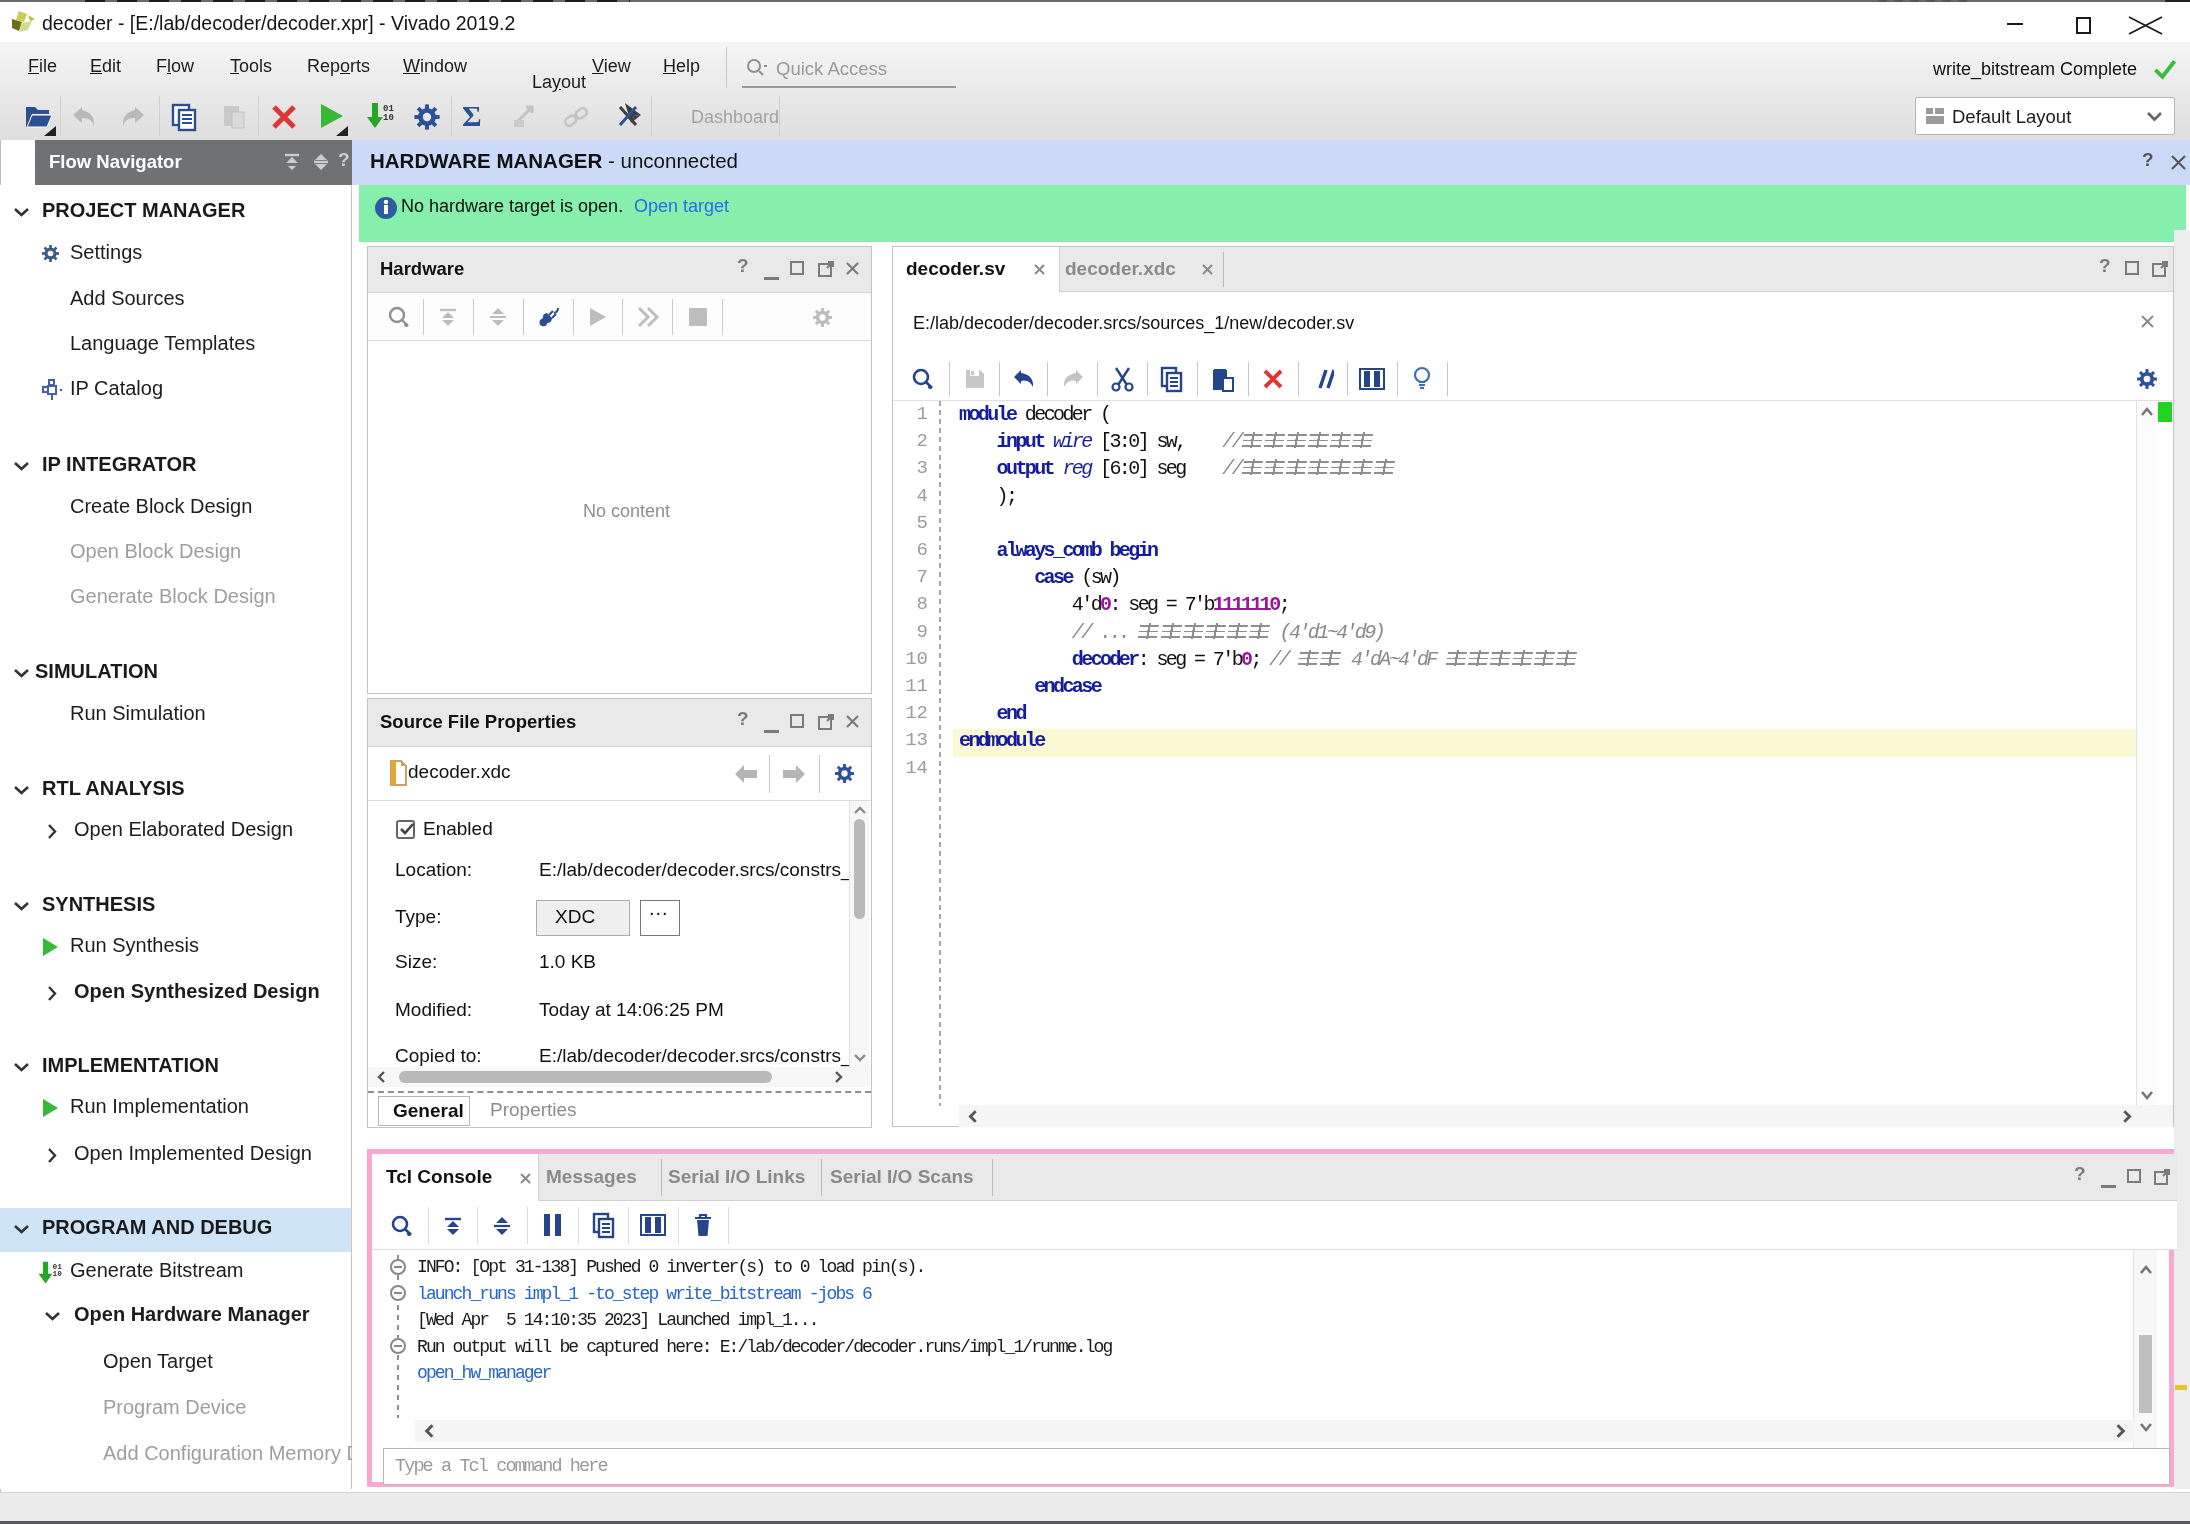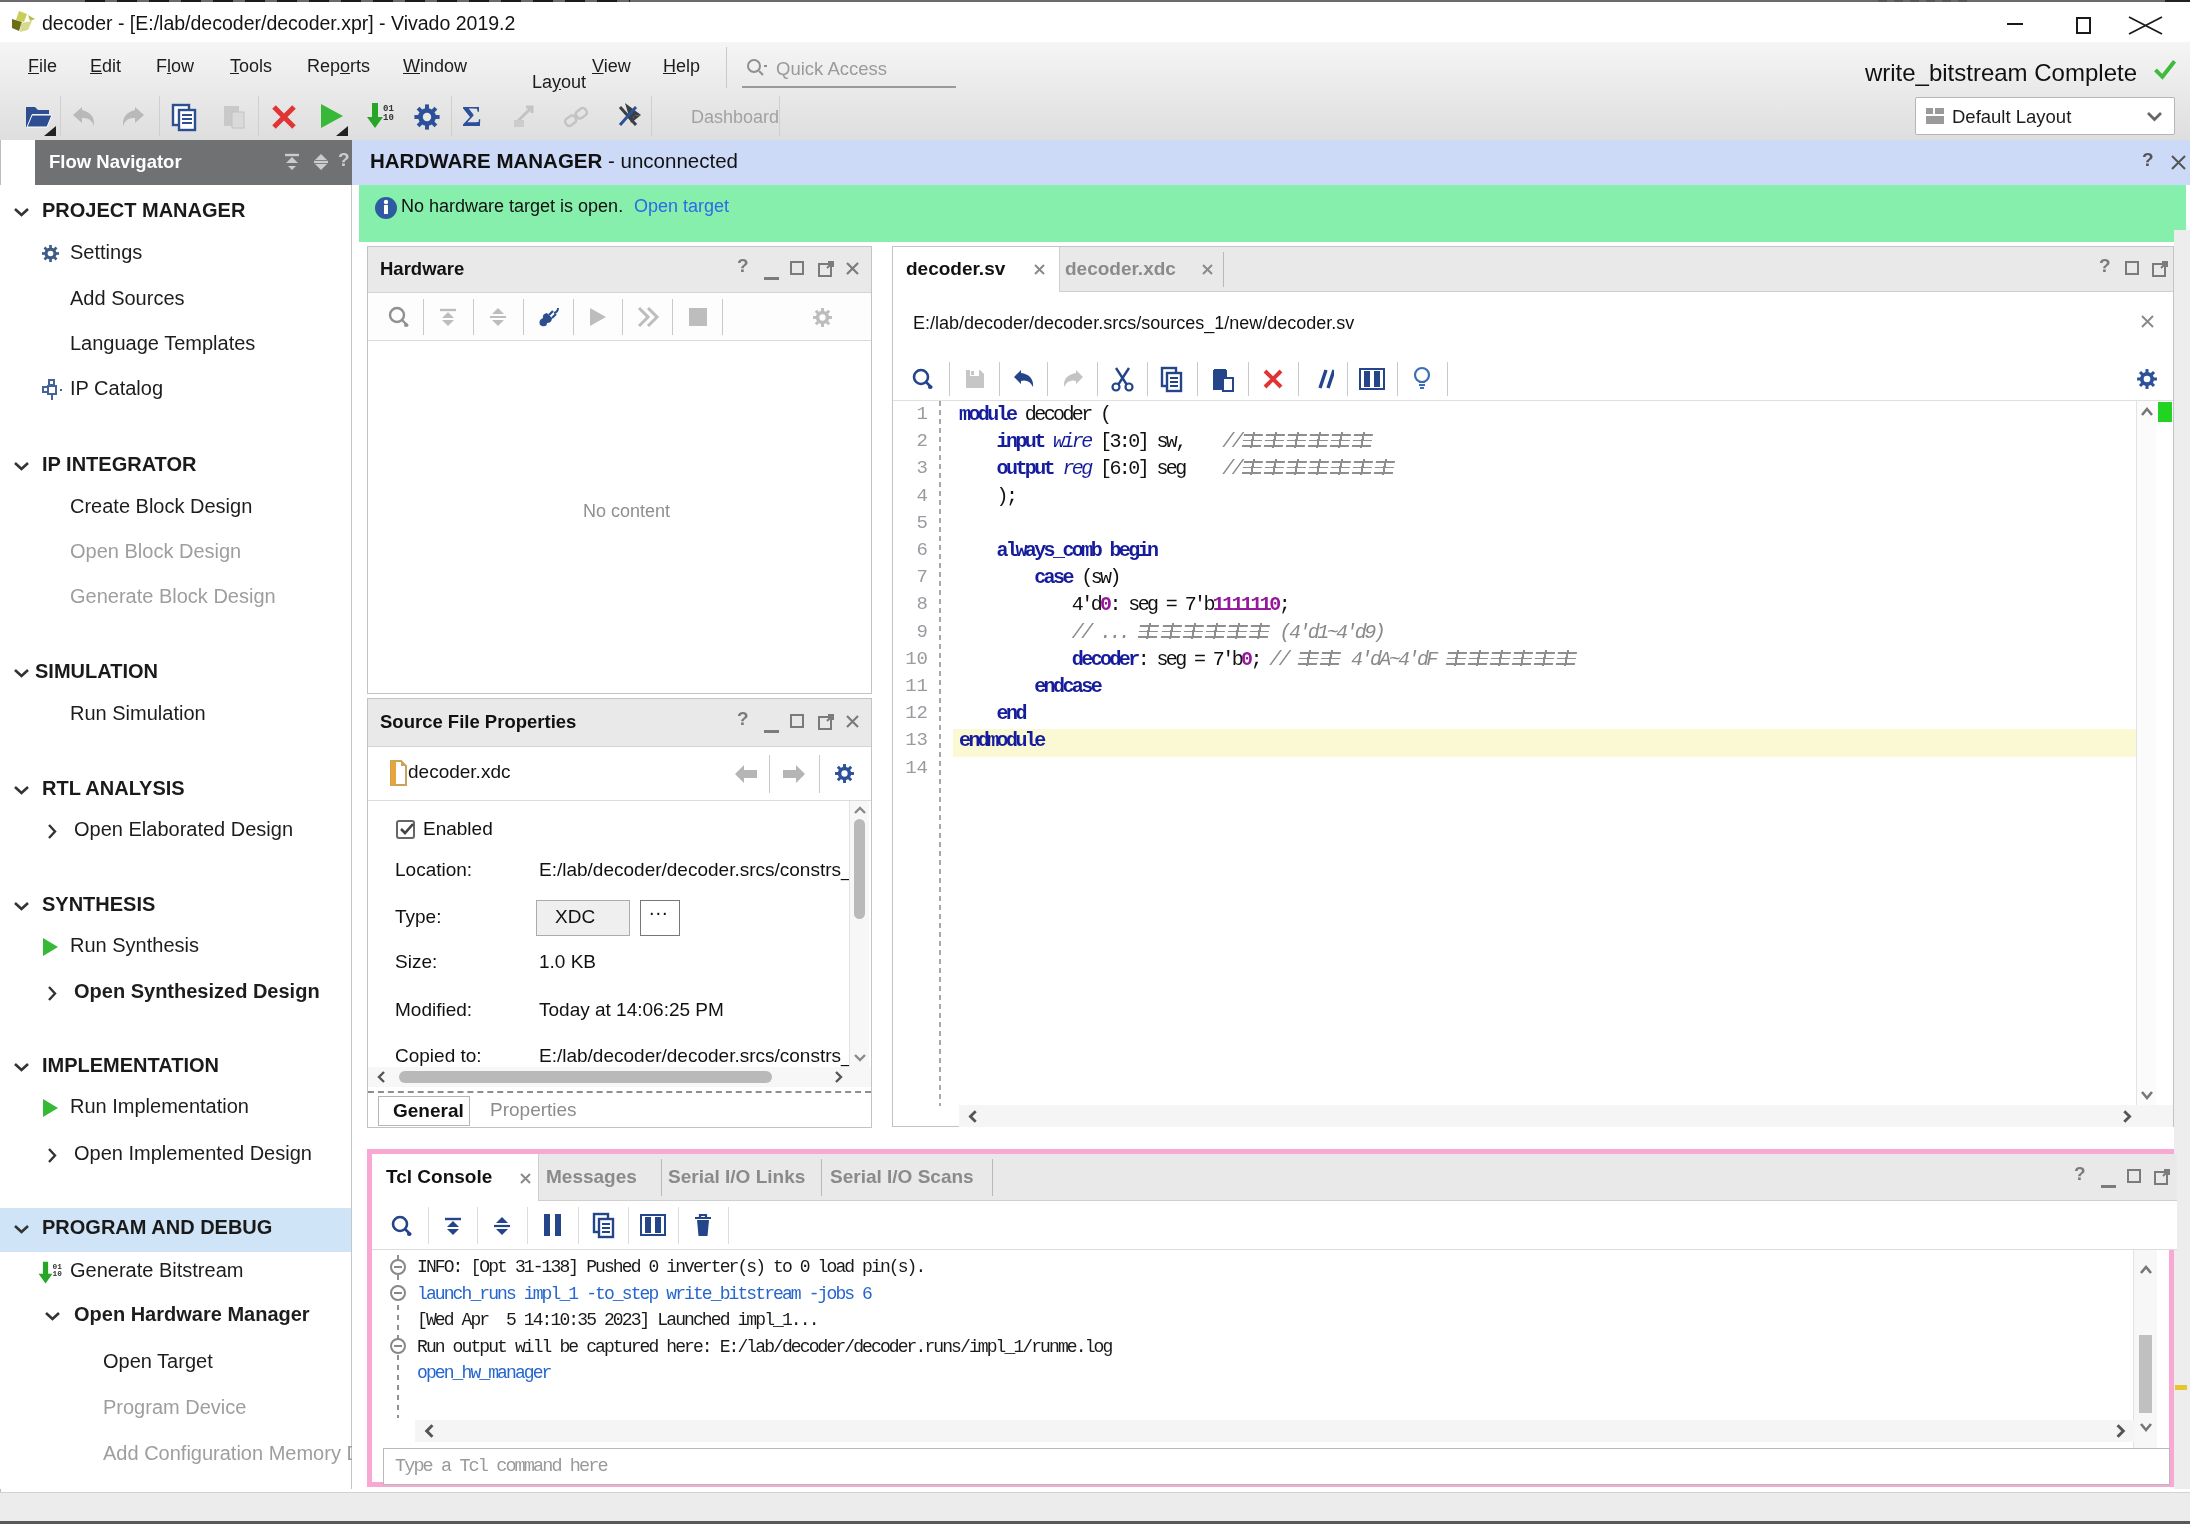--- a/index.html
+++ b/index.html
@@ -63,21 +63,21 @@
 <div class="abs" style="left:726px;top:47px;width:1px;height:41px;background:#c9c9c9;"></div>
 
 <svg class="abs" style="left:745px;top:57px;" width="22" height="22" viewBox="0 0 22 22">
   <circle cx="9" cy="9" r="6" fill="none" stroke="#8f8f8f" stroke-width="2"></circle>
   <path d="M14 14 L18 18" stroke="#8f8f8f" stroke-width="2"></path>
   <path d="M19 9 h3" stroke="#8f8f8f" stroke-width="2"></path>
 </svg>
 <div class="abs" style="left:776px;top:58px;font-size:18.5px;color:#9a9a9a;">Quick Access</div>
 <div class="abs" style="left:742px;top:86px;width:214px;height:2px;background:#9a9a9a;"></div>
 
-<div class="abs" style="right:53px;top:59px;font-size:24px;color:#111;">write_bitstream Complete</div>
+<div class="abs" style="right:53px;top:59px;font-size:18px;color:#111;">write_bitstream Complete</div>
 <svg class="abs" style="left:2152px;top:56px;" width="26" height="26" viewBox="0 0 30 28">
   <path d="M4 15 L12 23 L26 5" stroke="#3cbb3c" stroke-width="4.5" fill="none"></path>
 </svg>
 
 <div class="sep" style="left:60px;top:96px;height:40px;"></div>
 <div class="sep" style="left:159px;top:96px;height:40px;"></div>
 <div class="sep" style="left:258px;top:96px;height:40px;"></div>
 <div class="sep" style="left:451px;top:96px;height:40px;"></div>
 <div class="sep" style="left:651px;top:96px;height:40px;"></div>
 <div class="sep" style="left:779px;top:96px;height:40px;"></div>

